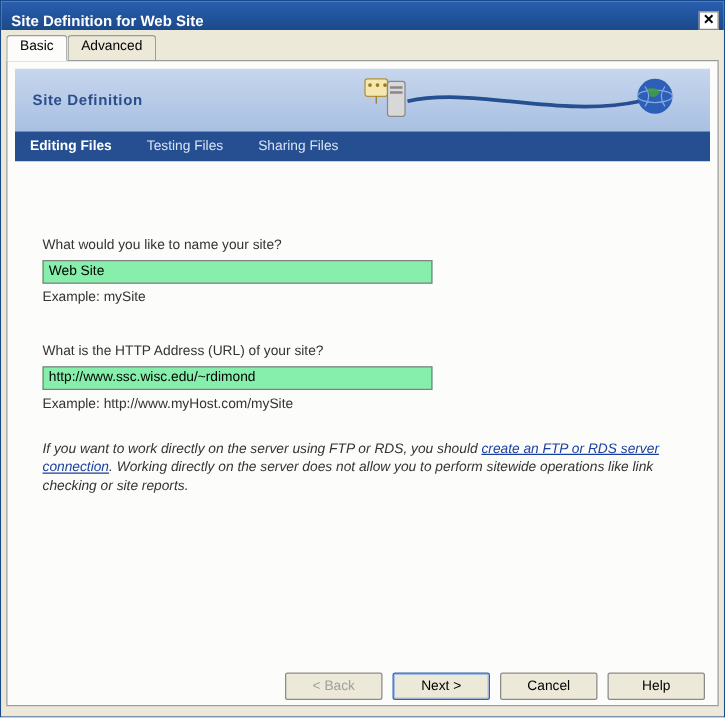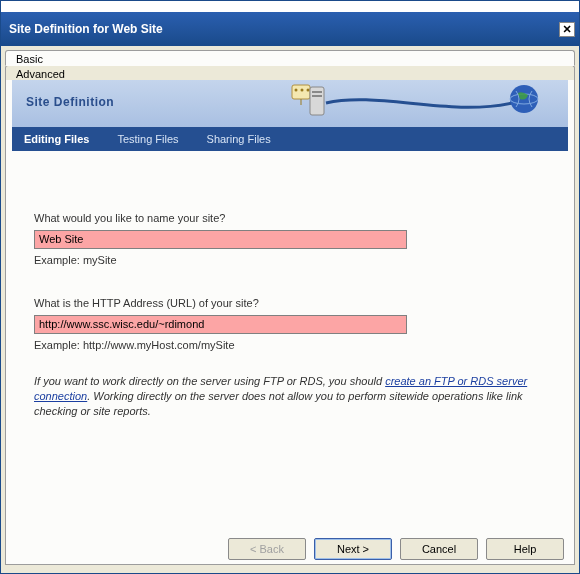--- a/index.html
+++ b/index.html
@@ -17,25 +17,24 @@
     height: 574px;
     border: 1px solid #1a4a8a;
     display: flex;
     flex-direction: column;
   }
   .titlebar {
     background: linear-gradient(to bottom, #2a5fb0, #1a4a8a);
     color: #fff;
     font-weight: bold;
     font-size: 12px;
-    height: 34px;
-    display: flex;
-    align-items: center;
+    height: 23px;
+    display: flex;
+    align-items: flex-end;
     padding: 0 4px 0 8px;
-    margin-top: 11px;
   }
   .titlebar-title { flex: 1; }
   .close-btn {
     width: 16px;
     height: 15px;
     background: #fff;
     color: #000;
     border: 1px solid #888;
     display: flex;
     align-items: center;
@@ -51,21 +50,20 @@
     background: #ece9d8;
     display: flex;
     flex-direction: column;
     padding: 4px 4px 8px 4px;
   }
   .tabs {
     display: flex;
     height: 20px;
     position: relative;
     z-index: 2;
-    flex-direction: column;
   }
   .tab {
     border: 1px solid #9c9c9c;
     border-bottom: none;
     background: #ece9d8;
     padding: 2px 10px 0 10px;
     margin-right: 0;
     border-radius: 3px 3px 0 0;
     cursor: pointer;
     position: relative;
@@ -131,24 +129,24 @@
   }
   .content {
     flex: 1;
     padding: 32px 28px 10px 28px;
     color: #333;
     line-height: 1.35;
   }
   .intro { margin-bottom: 14px; }
   .field-label { margin-bottom: 4px; margin-top: 28px; }
   .text-input {
-    width: 373px;
+    width: 312px;
     height: 19px;
     border: 1px solid #808080;
-    background: #fca5a5;
+    background: #86efac;
     padding: 1px 4px;
     font-family: inherit;
     font-size: 11px;
     margin-bottom: 4px;
   }
   .example { margin-bottom: 22px; color: #333; }
   .advice { margin-top: 18px; font-style: italic; }
   .advice a { color: #1a3ea0; text-decoration: underline; cursor: pointer; }
   .button-row {
     display: flex;

